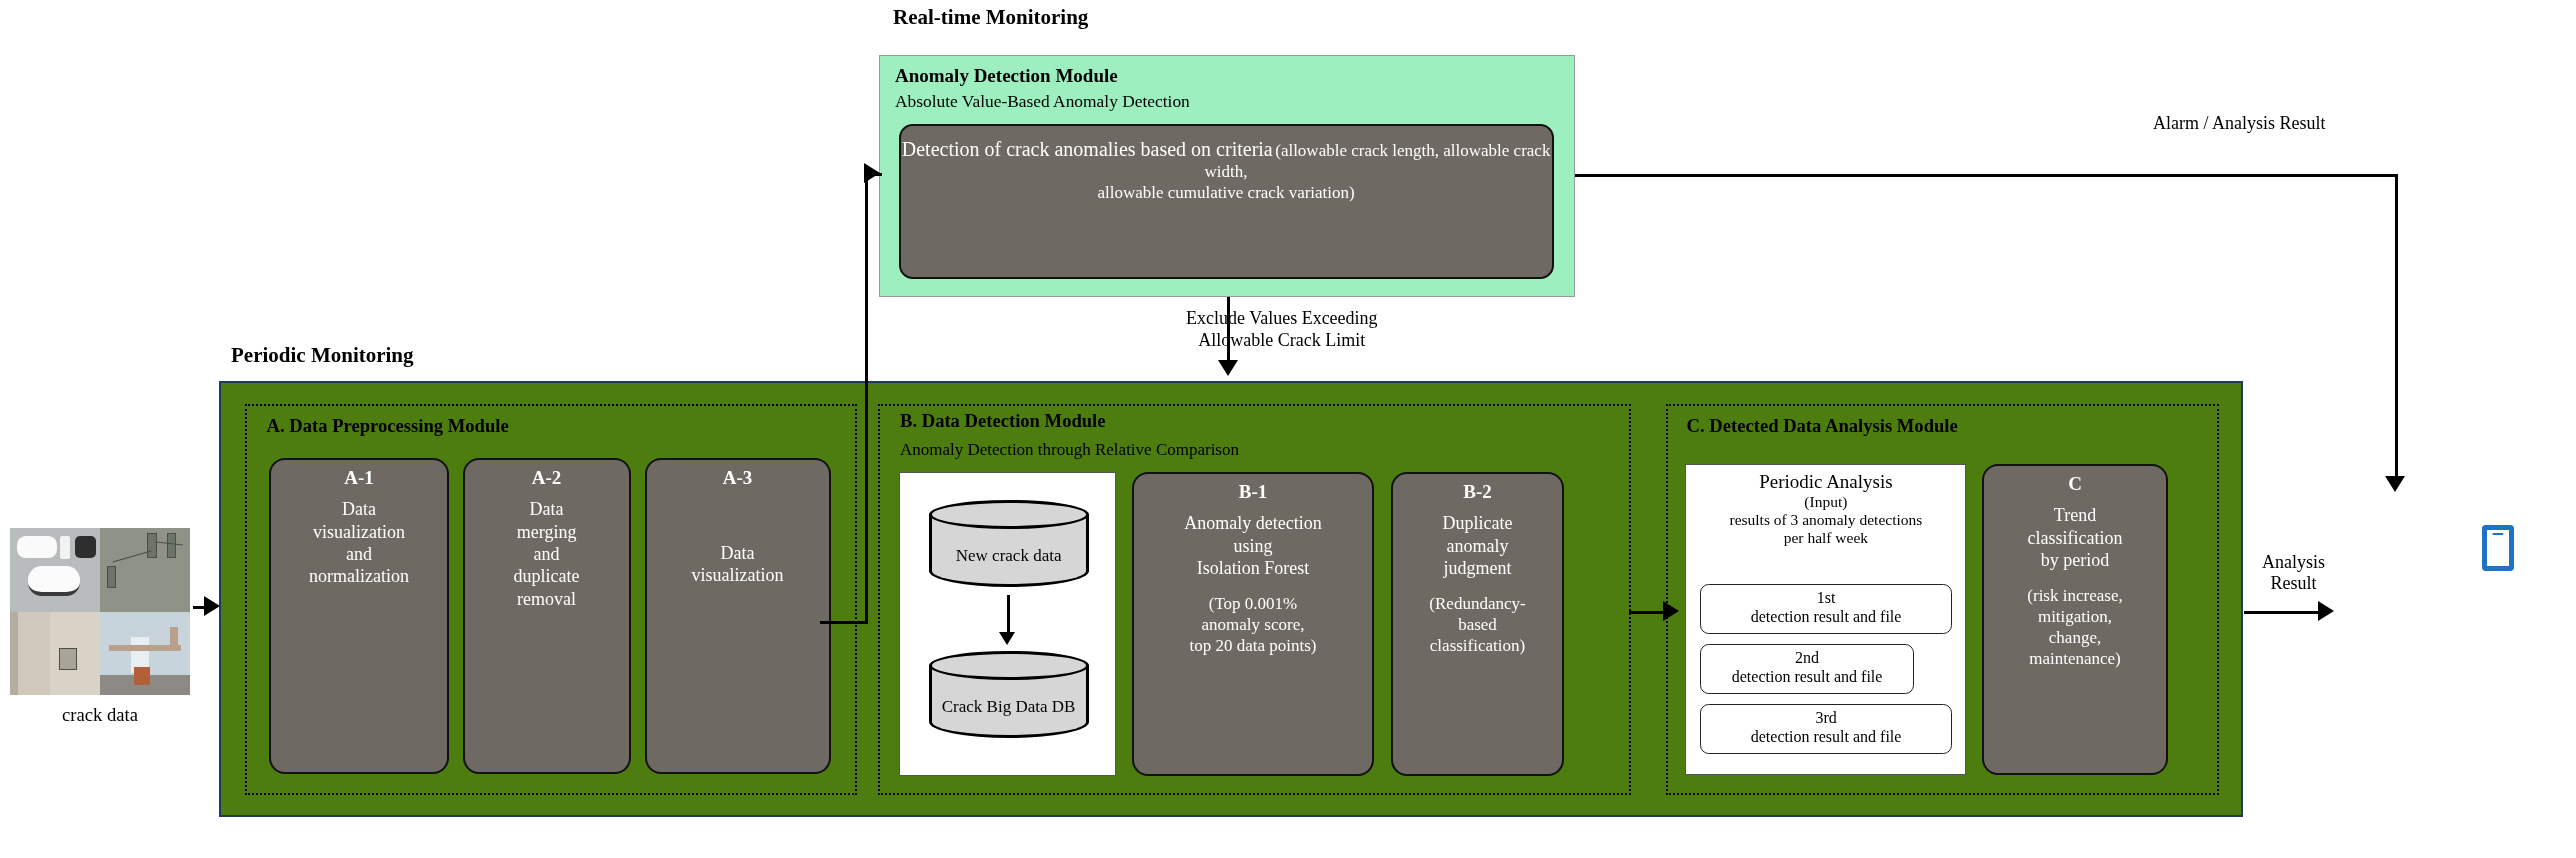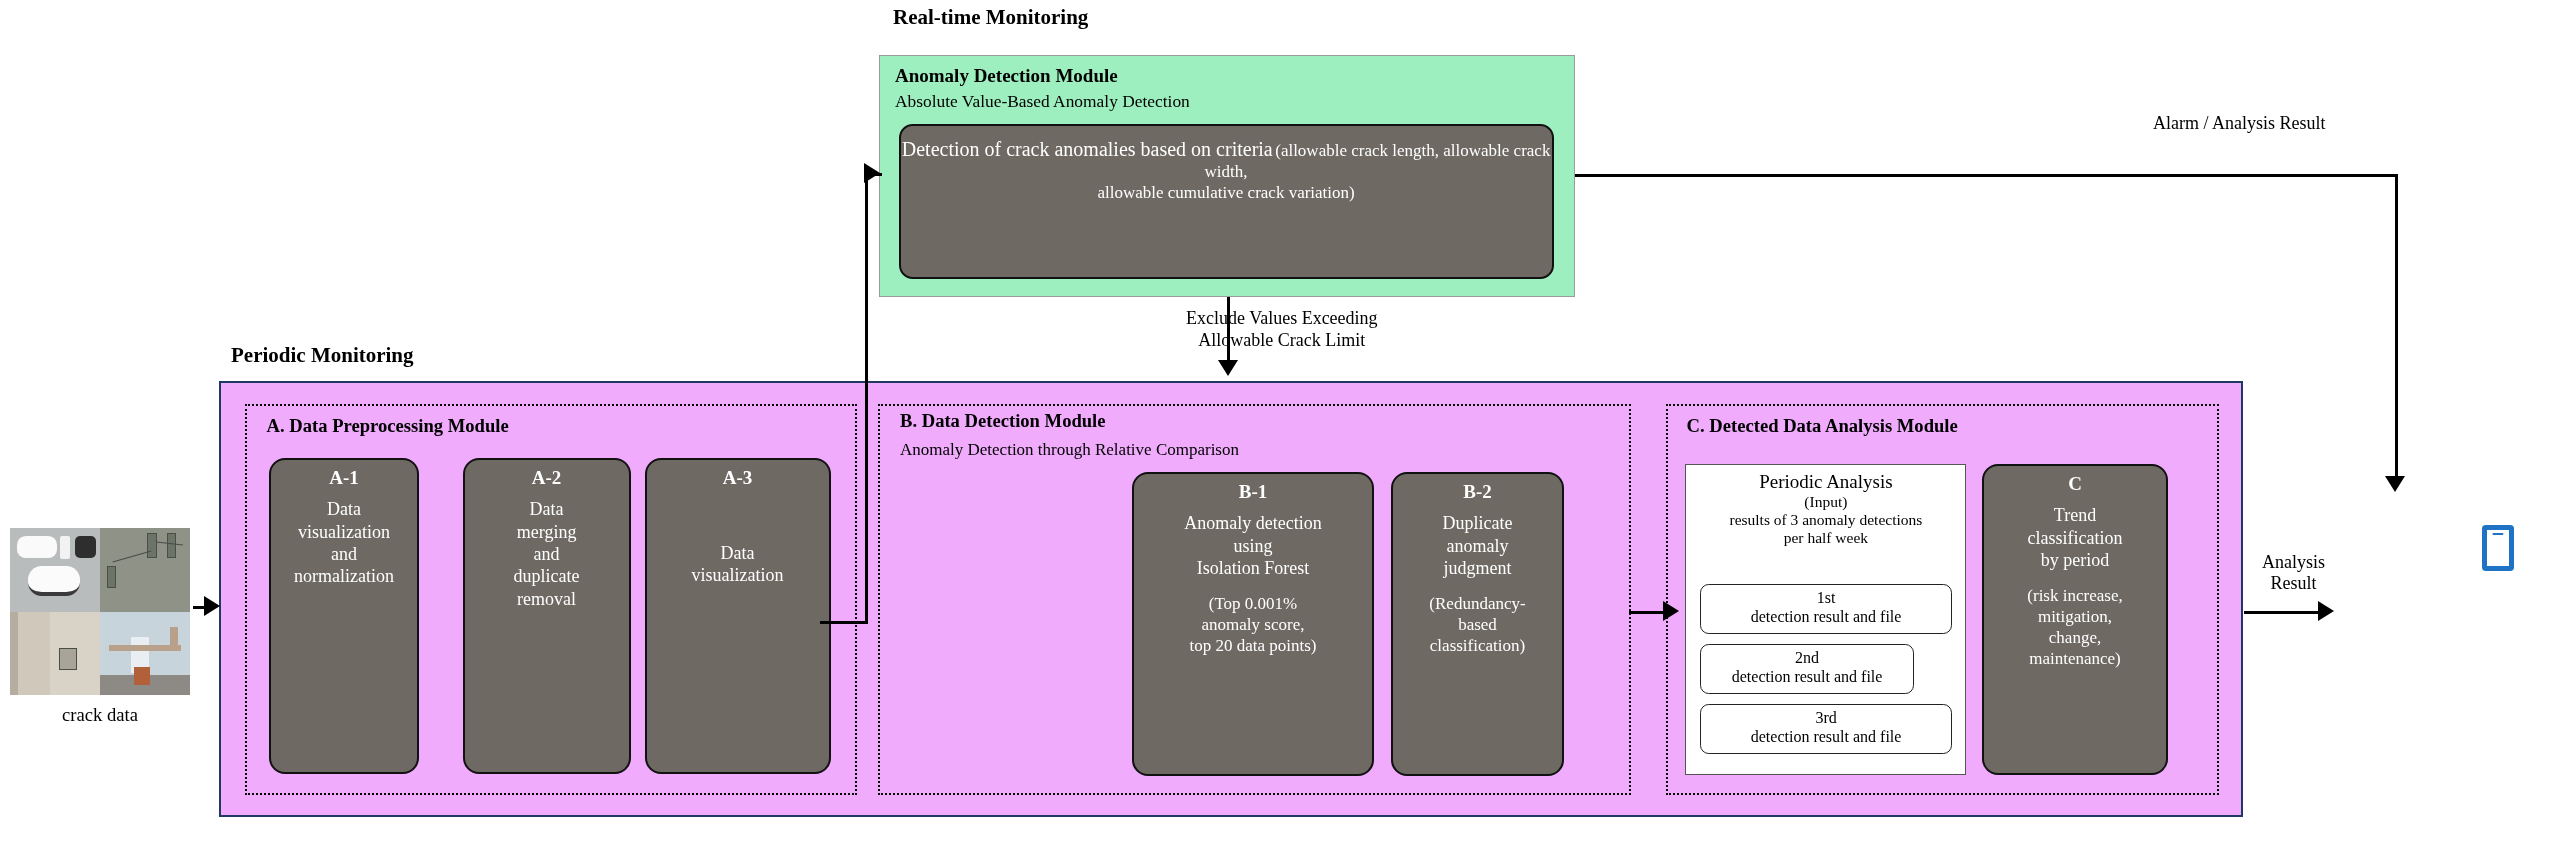--- a/index.html
+++ b/index.html
@@ -55,21 +55,21 @@
     text-align: center;
     padding-top: 11.2px;
   }
   #rt-inner .line1 { font-size: 20px; line-height: 1.25; }
   #rt-inner .line2 { font-size: 17px; line-height: 1.22; margin-top: 21px; }
 
   
   #periodic-box {
     left: 219px; top: 381px;
     width: 2024px; height: 436px;
-    background: #f0abfc;
+    background: #4d7c0f;
     border: 2.5px solid #1F3864;
   }
 
   .dotted-module {
     position: absolute;
     border: 2.5px dotted #000;
     background: transparent;
   }
   .mod-title {
     position: absolute; font-size: 18.6px; font-weight: bold;
@@ -246,21 +246,21 @@
     </div>
   </div>
 
   <div class="abs section-title" style="left:231px; top:343px;">Periodic Monitoring</div>
 
   <div class="abs" id="periodic-box">
 
     <div class="dotted-module" style="left:23.6px; top:21px; width:612px; height:391px;">
       <div class="mod-title" style="left:20px; top:8.7px;">A. Data Preprocessing Module</div>
 
-      <div class="grey-box" style="left:22.4px; top:52px; width:150px; height:316px;">
+      <div class="grey-box" style="left:22.4px; top:52px; width:180px; height:316px;">
         <span class="tag">A-1</span>
         <span class="body">
           <span>Data</span><br>
           <span>visualization</span><br>
           <span>and</span><br>
           <span>normalization</span>
         </span>
       </div>
 
       <div class="grey-box" style="left:216px; top:52px; width:168px; height:316px;">
@@ -280,20 +280,36 @@
           <span>Data</span><br>
           <span>visualization</span>
         </span>
       </div>
     </div>
 
     <div class="dotted-module" style="left:657px; top:21px; width:753px; height:391px;">
       <div class="mod-title" style="left:20px; top:4px;">B. Data Detection Module</div>
       <div class="mod-sub" style="left:20px; top:34px;">Anomaly Detection through Relative Comparison</div>
 
+      <div class="white-panel" style="left:18.6px; top:66px; width:217px; height:304px;">
+        <div class="db" style="left:29px; top:27px; width:160px; height:94px;">
+          <div class="cyl-body"></div>
+          <div class="cyl-top"></div>
+          <div class="cyl-label">New crack data</div>
+        </div>
+
+        <div class="vline" style="left:107px; top:122px; height:41px; border-left-width:3.1px;"></div>
+        <div class="arrow-d" style="left:99px; top:159px; border-left-width:8px; border-right-width:8px; border-top-width:13.7px;"></div>
+
+        <div class="db" style="left:29px; top:178px; width:160px; height:94px;">
+          <div class="cyl-body"></div>
+          <div class="cyl-top"></div>
+          <div class="cyl-label">Crack Big Data DB</div>
+        </div>
+      </div>
 
       <div class="grey-box" style="left:252px; top:66px; width:242px; height:304px;">
         <span class="tag">B-1</span>
         <span class="body">
           <span>Anomaly detection</span><br>
           <span>using</span><br>
           <span>Isolation Forest</span>
         </span>
         <span class="note">
           <span>(Top 0.001%</span><br>

